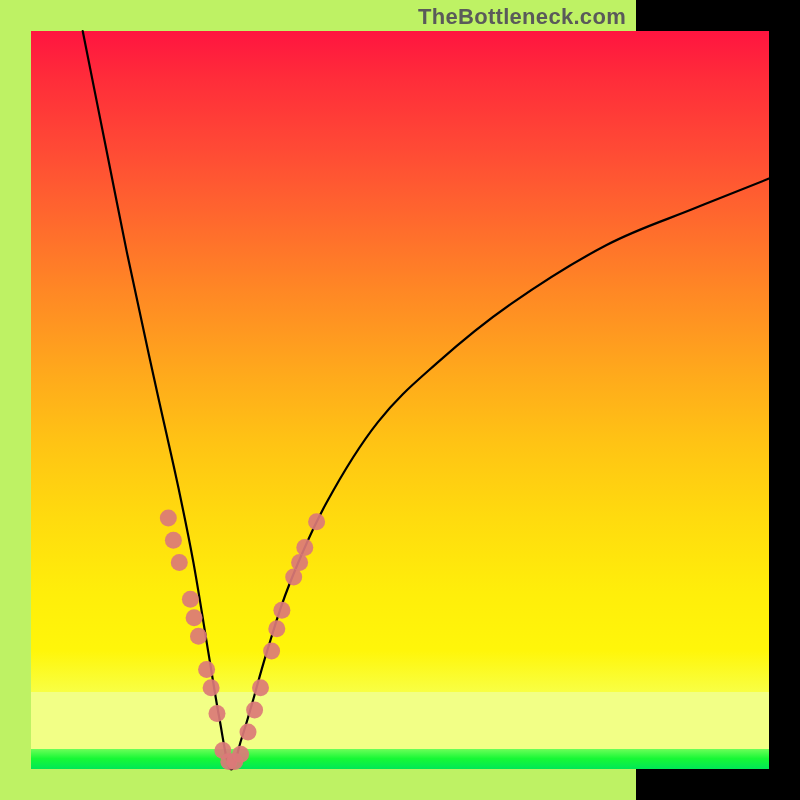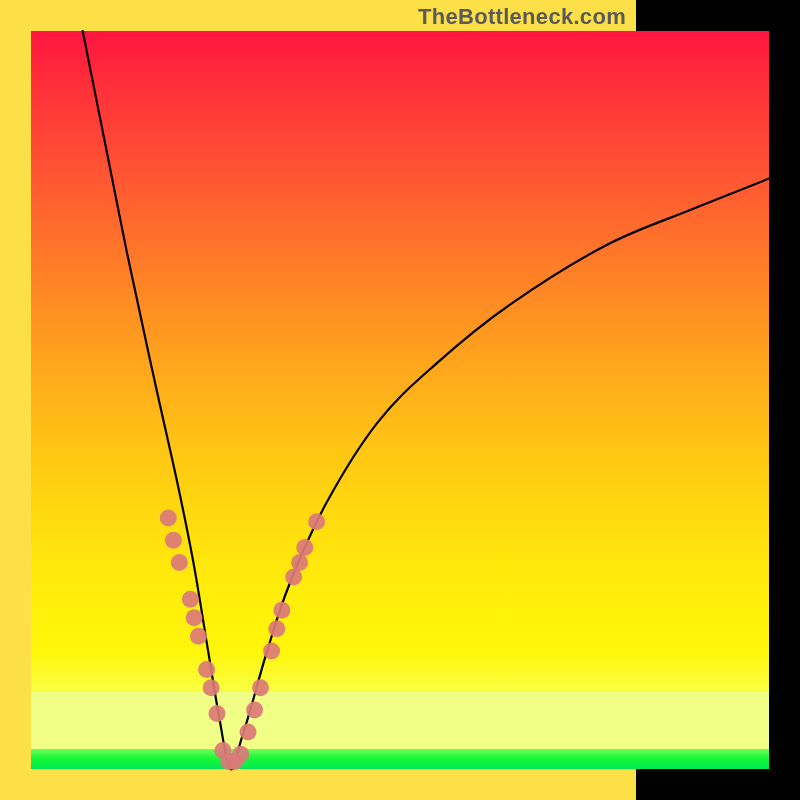--- a/index.html
+++ b/index.html
@@ -7,21 +7,21 @@
     padding: 0;
     width: 800px;
     height: 800px;
     background: #000;
     overflow: hidden;
   }
   .frame {
     position: relative;
     width: 636px;
     height: 800px;
-    background: #fde047;
+    background: #bef264;
   }
   .plot {
     position: absolute;
     left: 31px;
     top: 31px;
     width: 738px;
     height: 738px;
     
     background:
       linear-gradient(to bottom,

